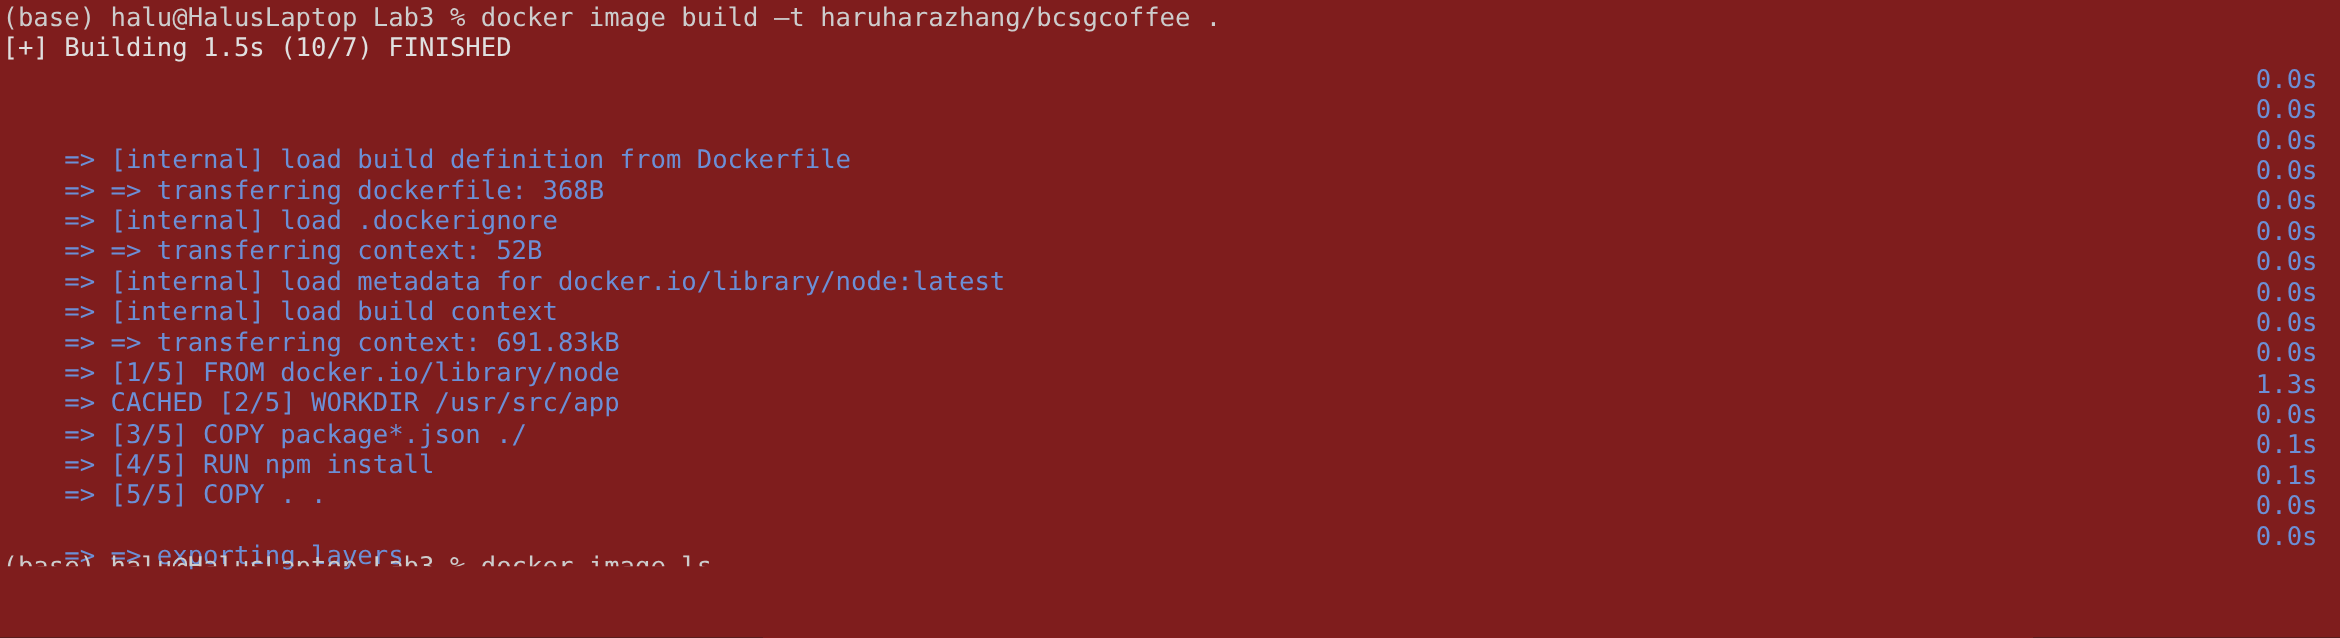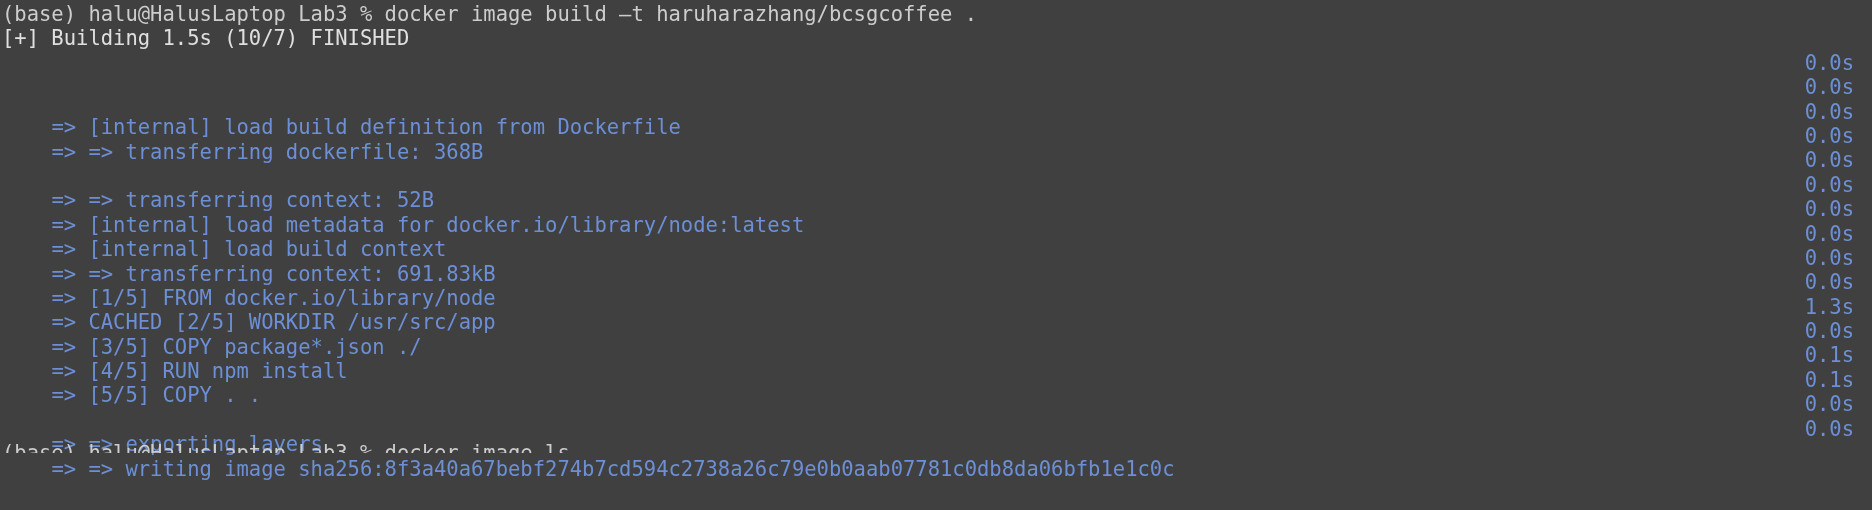--- a/index.html
+++ b/index.html
@@ -9,21 +9,21 @@
   }
   body {
     width: 1872px;
     height: 510px;
     overflow: hidden;
     font-family: "DejaVu Sans Mono", "Liberation Mono", monospace;
   }
   #terminal {
     width: 1872px;
     height: 510px;
-    background: #404040;
+    background: #7f1d1d;
     box-sizing: border-box;
     padding: 2px 0 0 0;
     position: relative;
   }
   .line {
     height: 24.4px;
     line-height: 24.4px;
     font-size: 20.5px;
     letter-spacing: 0px;
     white-space: pre;
@@ -69,20 +69,21 @@
     <span class="txt">=&gt; [internal] load build definition from Dockerfile</span>
     <span class="dur">0.0s</span>
   </div>
 
   <div class="line build-line">
     <span class="txt">=&gt; =&gt; transferring dockerfile: 368B</span>
     <span class="dur">0.0s</span>
   </div>
 
   <div class="line build-line">
+    <span class="txt">=&gt; [internal] load .dockerignore</span>
     <span class="dur">0.0s</span>
   </div>
 
   <div class="line build-line">
     <span class="txt">=&gt; =&gt; transferring context: 52B</span>
     <span class="dur">0.0s</span>
   </div>
 
   <div class="line build-line">
     <span class="txt">=&gt; [internal] load metadata for docker.io/library/node:latest</span>
@@ -127,21 +128,20 @@
   <div class="line build-line">
     <span class="dur">0.1s</span>
   </div>
 
   <div class="line build-line">
     <span class="txt">=&gt; =&gt; exporting layers</span>
     <span class="dur">0.1s</span>
   </div>
 
   <div class="line build-line">
-    <span class="txt">=&gt; =&gt; writing image sha256:8f3a40a67bebf274b7cd594c2738a26c79e0b0aab07781c0db8da06bfb1e1c0c</span>
     <span class="dur">0.0s</span>
   </div>
 
   <div class="line build-line">
     <span class="dur">0.0s</span>
   </div>
 
   <div class="line prompt-line clipped">(base) halu@HalusLaptop Lab3 % docker image ls</div>
 
 </div>

